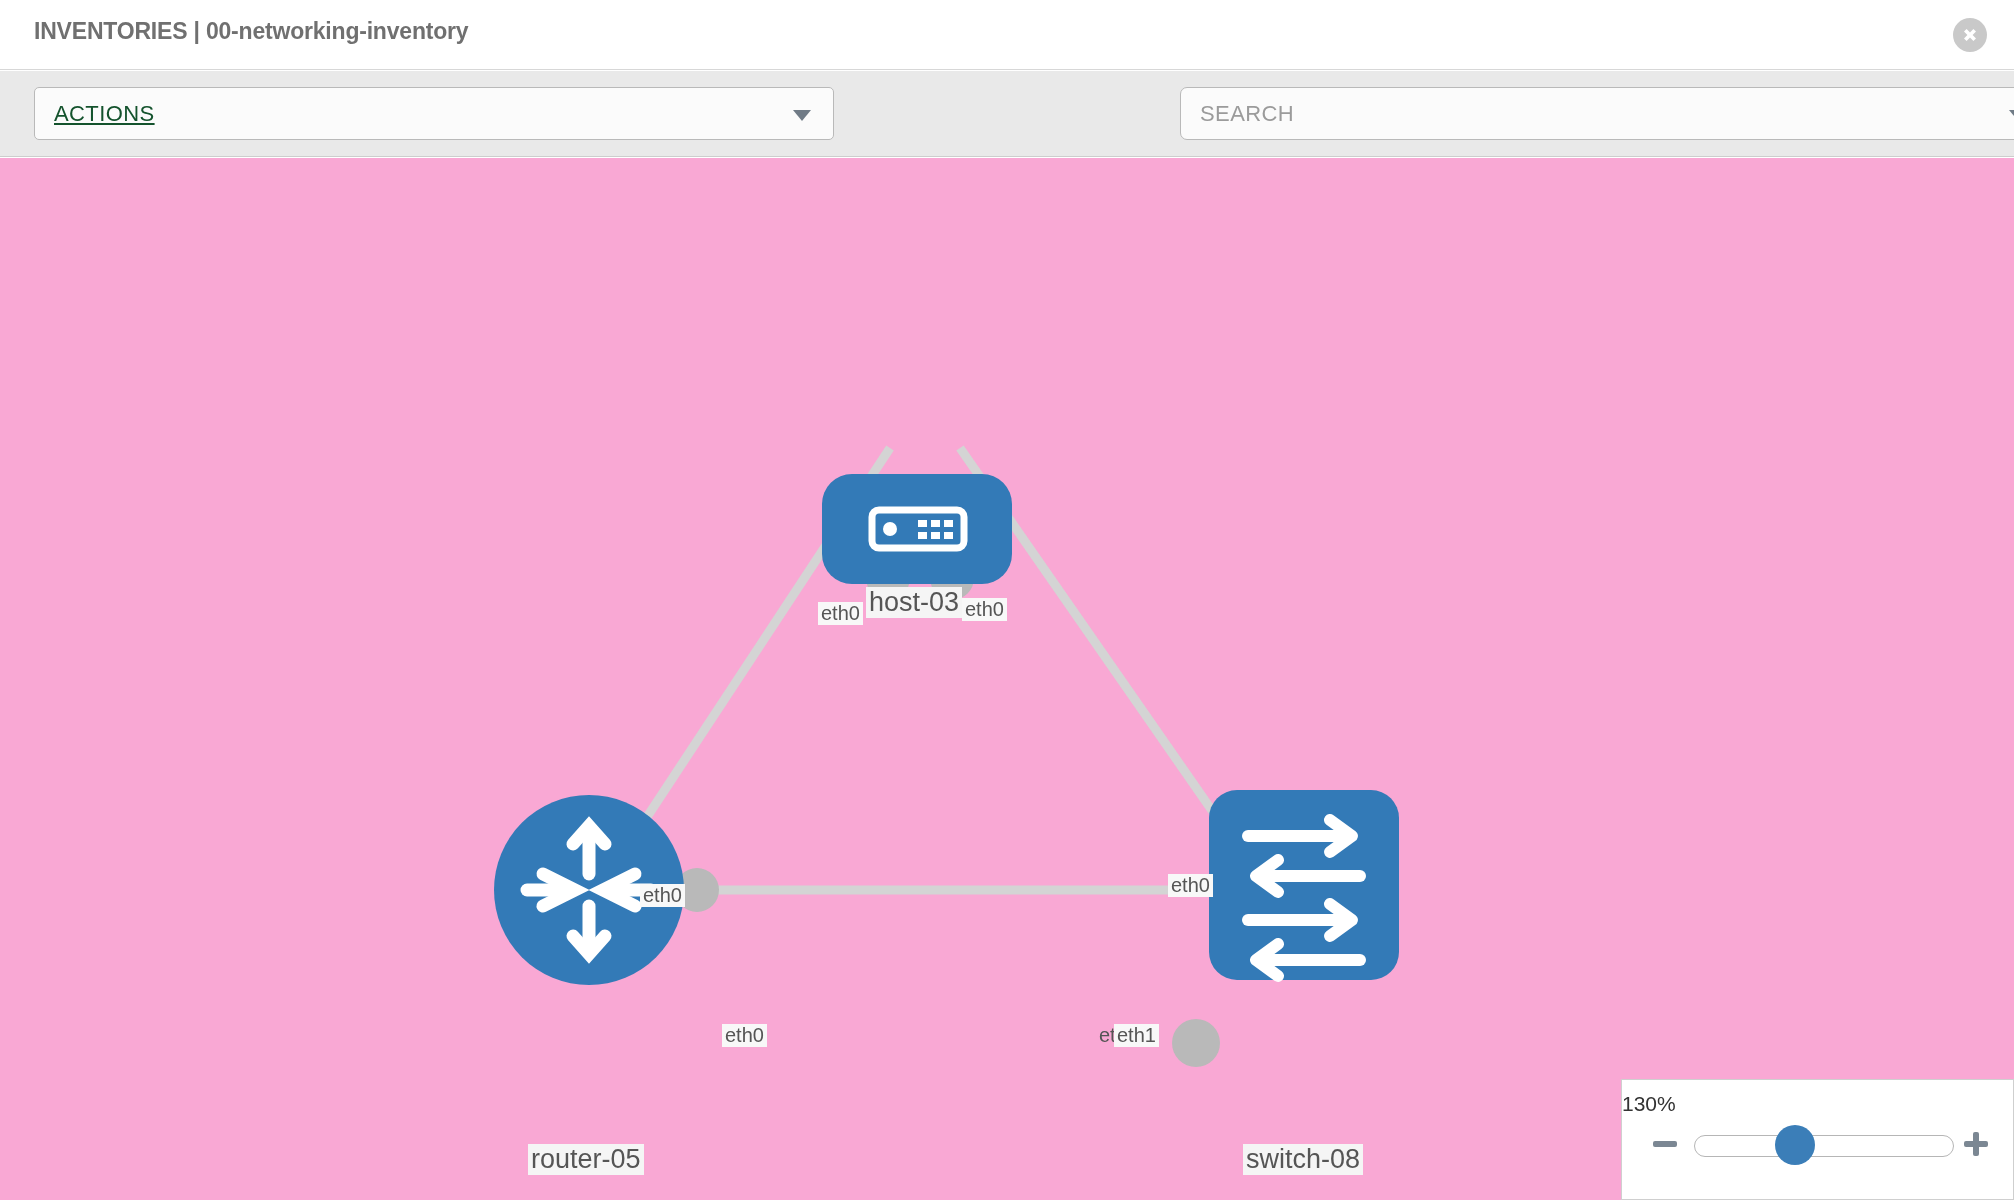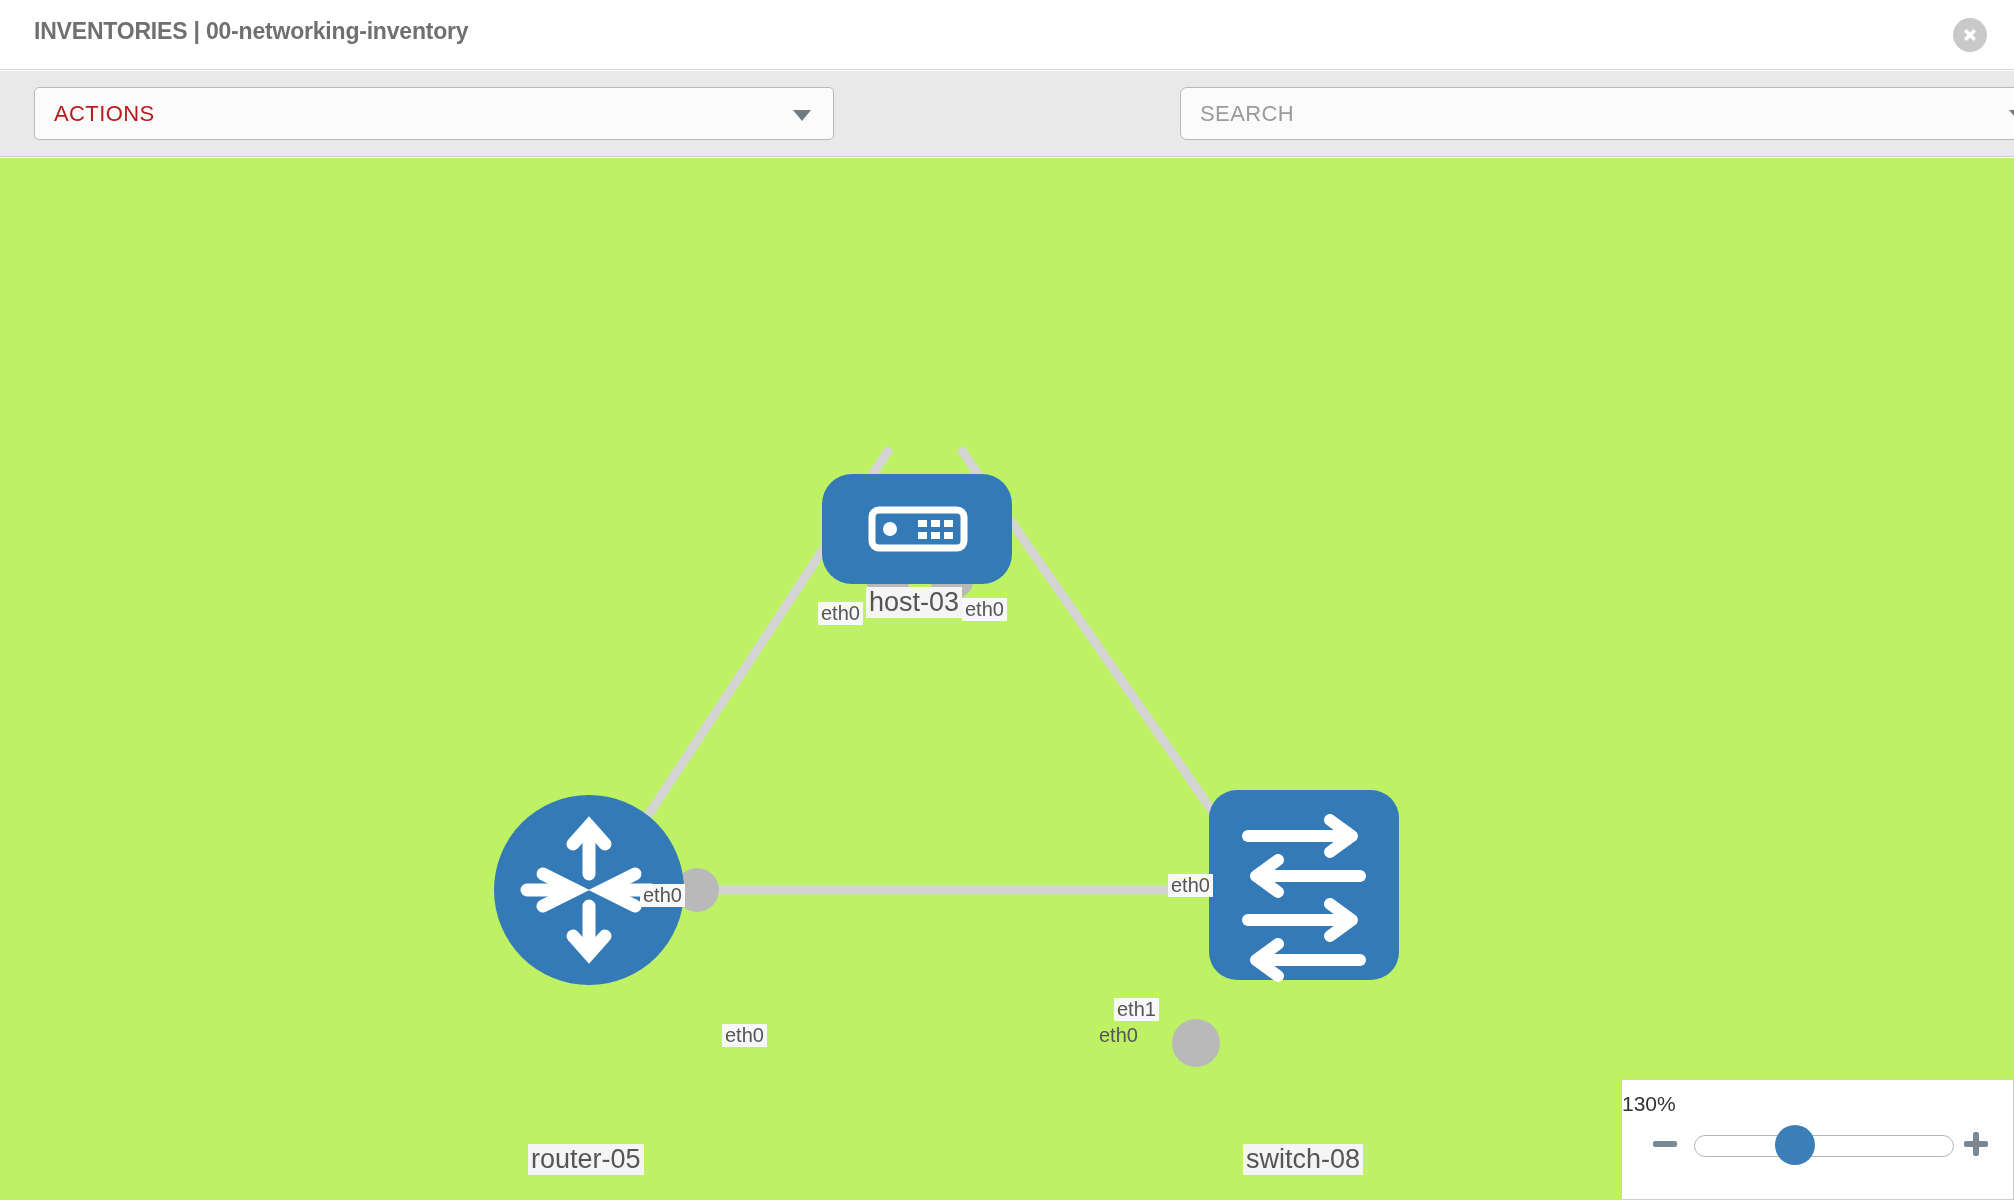--- a/index.html
+++ b/index.html
@@ -72,22 +72,23 @@
     background: #fbfbfb;
     border: 1px solid #b9b9b9;
     border-radius: 5px;
     cursor: pointer;
   }
   .actions-select .label {
     position: absolute;
     left: 19px;
     top: 13px;
     font-size: 22px;
-    color: #b91c1c;
+    color: #14532d;
     letter-spacing: 0.4px;
+    text-decoration: underline;
   }
   .caret-down {
     position: absolute;
     right: 22px;
     top: 22px;
     width: 0; height: 0;
     border-left: 9px solid transparent;
     border-right: 9px solid transparent;
     border-top: 11px solid #707b86;
   }
@@ -128,21 +129,21 @@
     letter-spacing: 0.4px;
   }
   .search-box .sinput::placeholder { color: #9b9b9b; }
 
   
   .canvas {
     position: absolute;
     top: 158px; left: 0;
     width: 2014px;
     height: 1042px;
-    background: #bef264;
+    background: #f9a8d4;
     overflow: hidden;
   }
 
   .topo-svg {
     position: absolute;
     top: 0; left: 0;
     width: 2014px;
     height: 1042px;
   }
 
@@ -319,21 +320,21 @@
         </g>
       </g>
     </svg>
 
     <span class="edge-label" style="left:818px;  top:444px;">eth0</span>
     <span class="edge-label" style="left:962px;  top:440px;">eth0</span>
     <span class="edge-label" style="left:640px;  top:726px;">eth0</span>
     <span class="edge-label" style="left:1168px; top:716px;">eth0</span>
     <span class="edge-label" style="left:722px;  top:866px;">eth0</span>
     <span class="edge-label" style="left:1096px; top:866px; background:transparent;">eth0</span>
-    <span class="edge-label" style="left:1114px; top:840px;">eth1</span>
+    <span class="edge-label" style="left:1114px; top:866px;">eth1</span>
 
     <span class="node-label" style="left:866px; top:429px;">host-03</span>
     <span class="node-label" style="left:528px; top:986px;">router-05</span>
     <span class="node-label" style="left:1243px;top:986px;">switch-08</span>
 
     <div class="zoom-panel" style="left:1621px; top:921px;">
       <div class="zoom-value">130%</div>
 
       <div class="zoom-minus">
         <svg width="28" height="28" viewBox="0 0 28 28">

